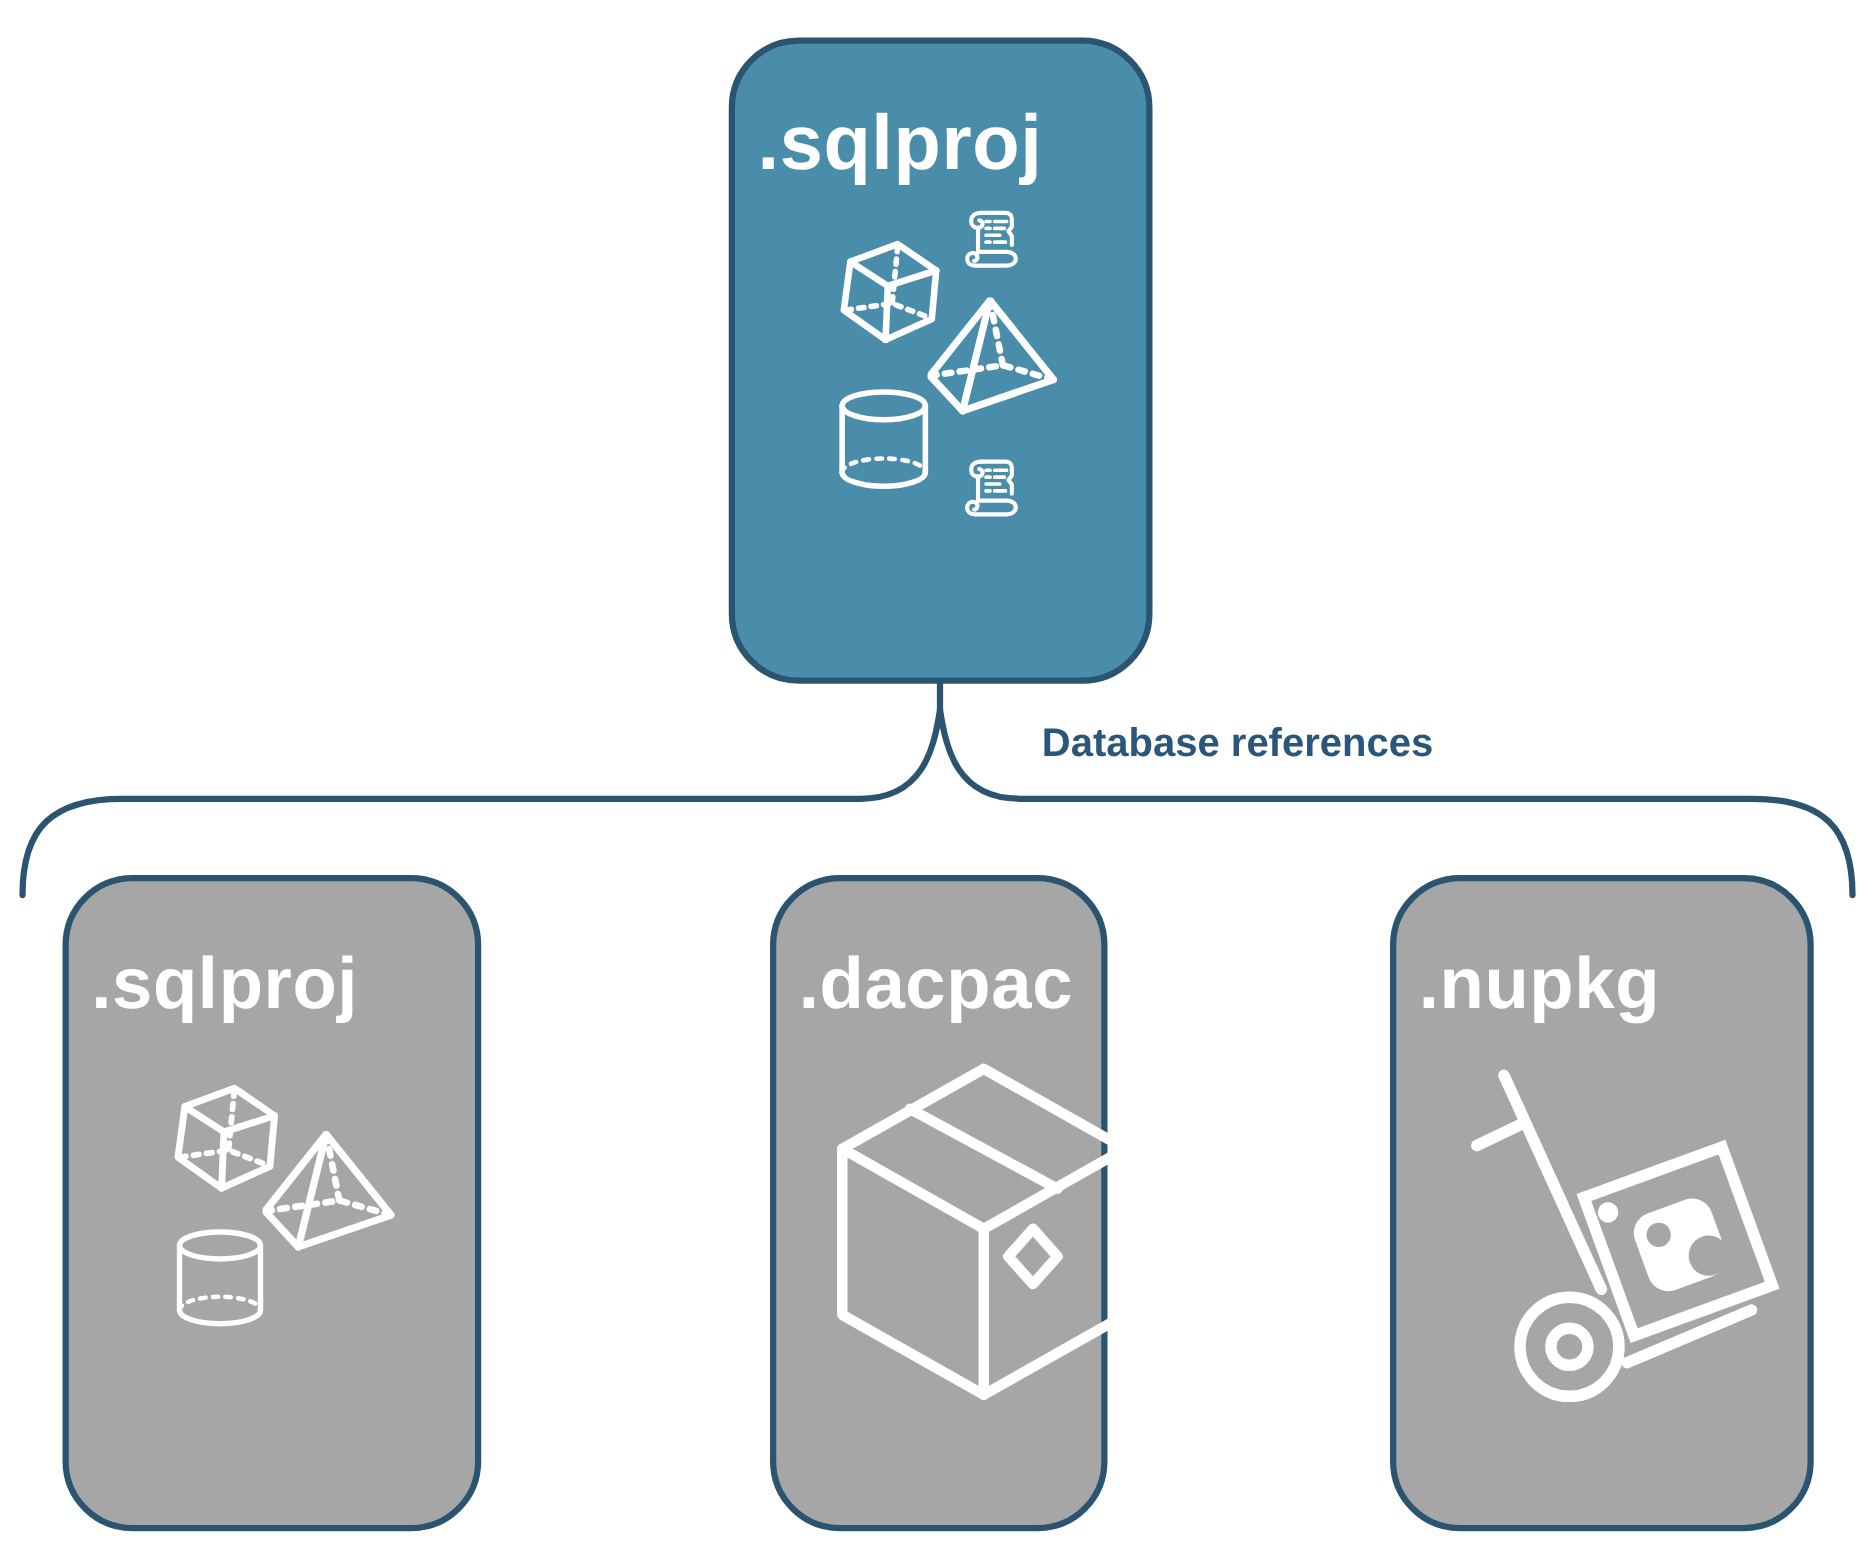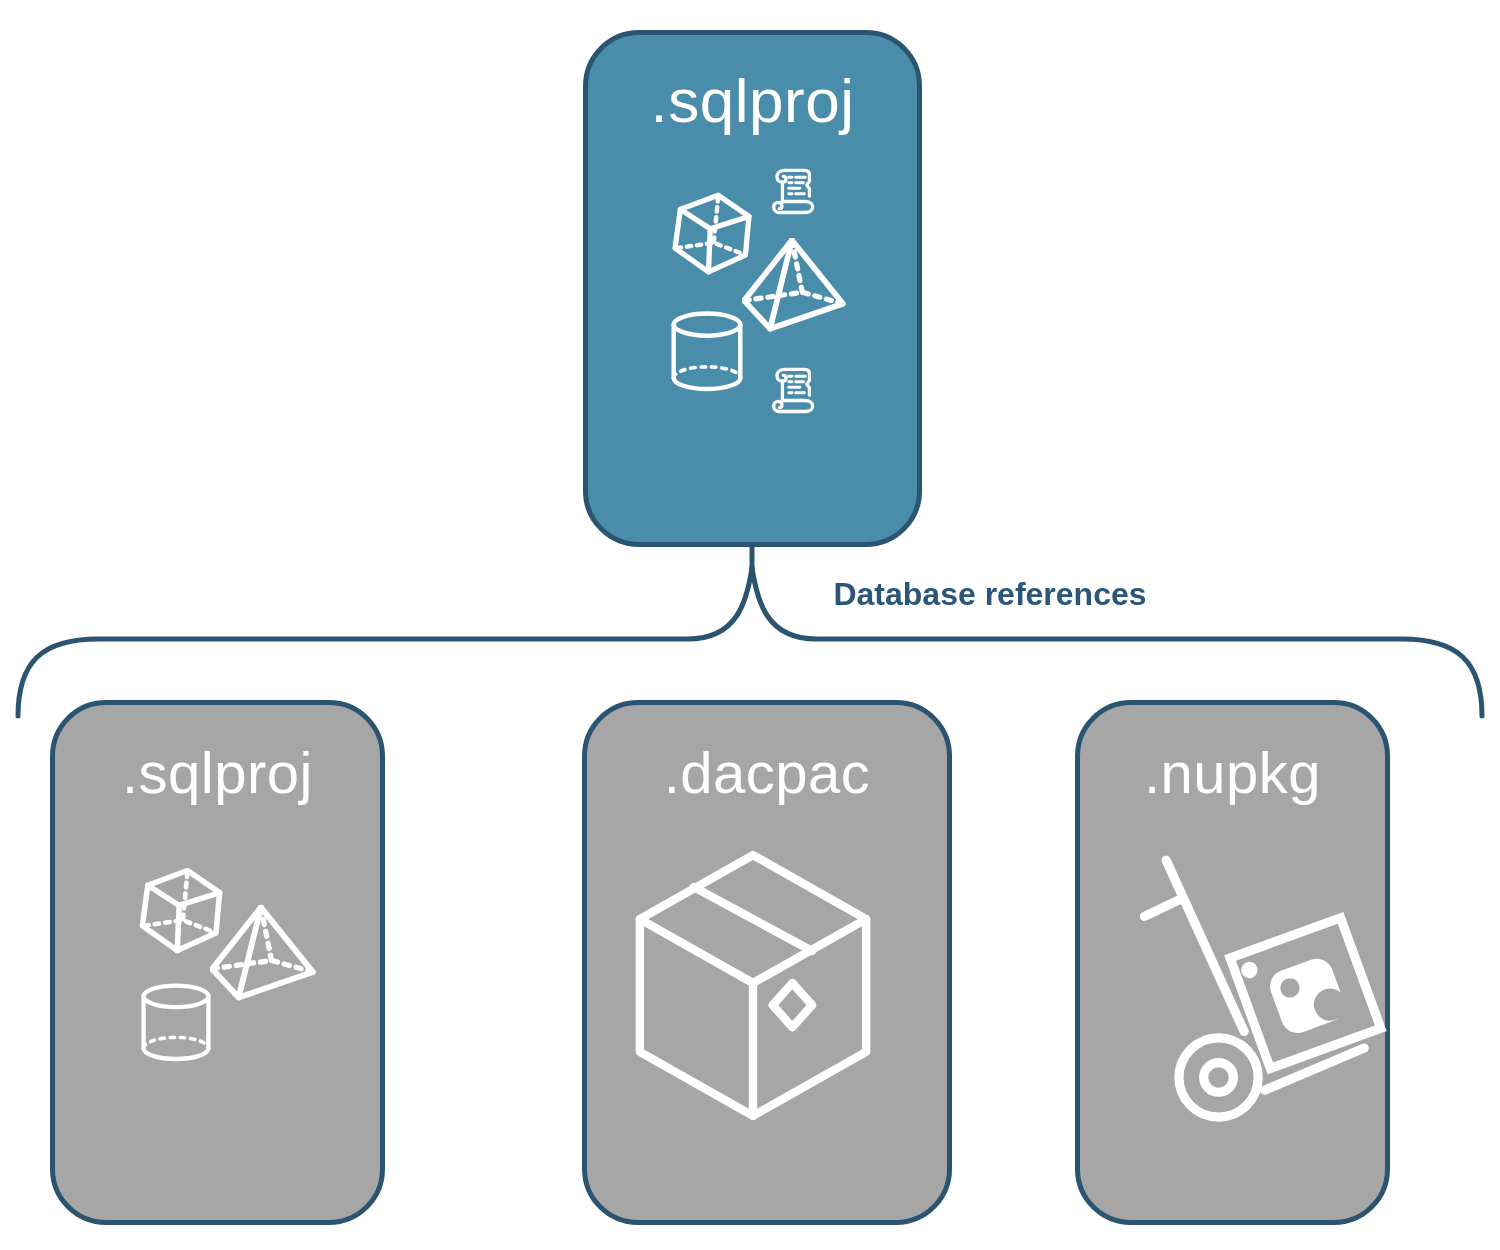--- a/index.html
+++ b/index.html
@@ -21,26 +21,26 @@
   }
   .card{
     position:absolute;
     box-sizing:border-box;
     border:5px solid var(--outline);
     border-radius:56px;
   }
   .card.root{ left:583px; top:30px; width:339px; height:517px; background:var(--root_fill); }
   .card.child{ top:700px; height:525px; background:var(--child_fill); }
   .card.child.c1{ left:50px;  width:335px; }
-  .card.child.c2{ left:582px; width:370px; }
-  .card.child.c3{ left:1075px;width:315px; }
+  .card.child.c2{ left:616px; width:270px; }
+  .card.child.c3{ left:1112px;width:339px; }
   .card-title{
-    margin:4px; padding-top:26px;
-    text-align:center;
-    font-weight:normal;
+    margin:18px; padding-top:26px;
+    text-align:left;
+    font-weight:bold;
     color:var(--card_title_text);
     letter-spacing:0.5px;
   }
   .card.root .card-title{ font-size:62px; }
   .card.child .card-title{ padding-top:30px; font-size:58px; }
   .icon{ position:absolute; color:var(--icon); }
   .brace-svg{ position:absolute; left:0; top:0; color:var(--connector); }
   .connector-label{
     position:absolute;
     left:990px; top:576px;

